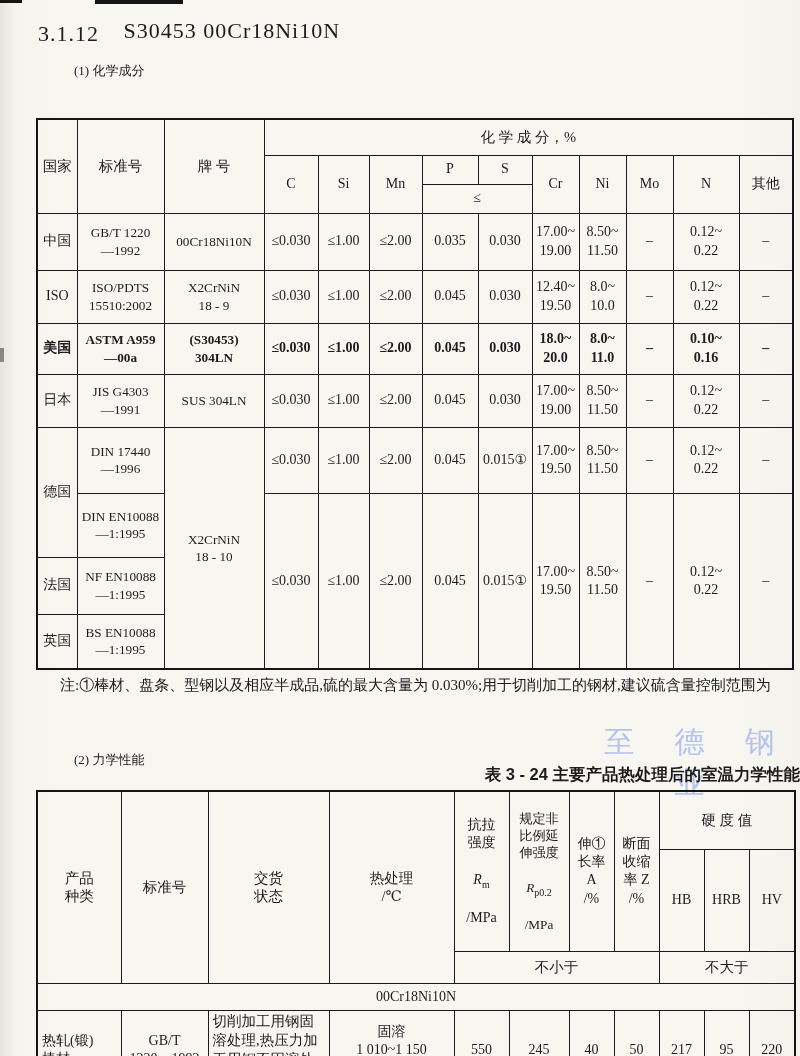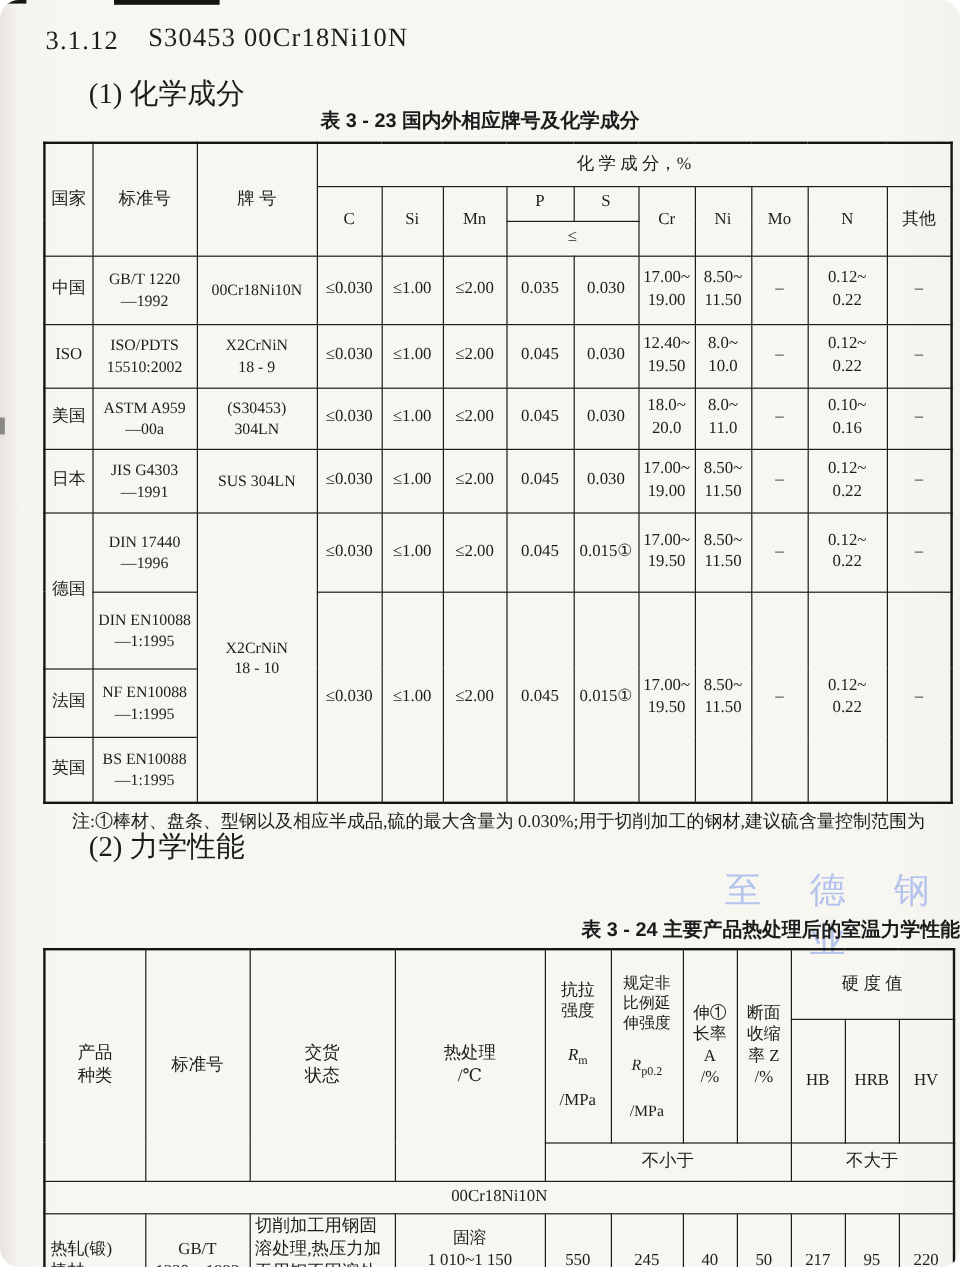--- a/index.html
+++ b/index.html
@@ -3,27 +3,26 @@
 <meta charset="utf-8">
 <style>
   html,body{margin:0;padding:0;}
   .page{
     position:relative;
     width:800px;height:1056px;
     background:linear-gradient(90deg,#e7e4de 0px,#f6f4ef 16px,#f8f6f1 60px,#f8f6f1 740px,#f4f2ec 800px);
     font-family:"Liberation Serif","DejaVu Serif",serif;
     color:#1c1c1c;
     overflow:hidden;
-    border-radius:16px;
   }
   .artifact{position:absolute;background:#141414;}
   .abs{position:absolute;}
   .title{font-size:22px;letter-spacing:1px;}
   .title .numpart{display:inline-block;transform:translateY(3px);}
-  .subhead{font-size:24px;}
+  .subhead{font-size:13px;}
   .caption{font-size:16.5px;font-weight:bold;text-align:center;width:100%;font-family:"Liberation Sans","DejaVu Sans",sans-serif;}
   table{border-collapse:collapse;table-layout:fixed;background:transparent;}
   .dtable{border:2.4px solid #151515;}
   .dtable td{
     border:1.4px solid #1b1b1b;
     text-align:center;vertical-align:middle;
     white-space:pre-line;
     font-size:14px;line-height:1.3;
     padding:1px 1px;
     overflow:hidden;
@@ -53,21 +52,20 @@
   <div class="artifact" style="left:95px;top:0;width:88px;height:4px;"></div>
   <div class="artifact" style="left:0;top:348px;width:4px;height:14px;opacity:.45;"></div>
 
   <div class="abs title" style="left:38px;top:18px;">
     <span class="numpart">3.1.12</span>
     <span style="margin-left:18px;">S30453   00Cr18Ni10N</span>
   </div>
 
   <div class="abs subhead" style="left:74px;top:62px;">(1) 化学成分</div>
 
-  <div class="abs caption" style="left:0;top:90px;">表 3 - 23   国内外相应牌号及化学成分</div>
 
   <table class="dtable abs" style="left:36px;top:118px;width:756px;">
     <colgroup>
       <col style="width:40px">
         <col style="width:87px">
         <col style="width:100px">
       <col style="width:54px">
         <col style="width:51px">
         <col style="width:53px">
       <col style="width:56px">
@@ -135,21 +133,21 @@
       <td>12.40~
 19.50</td>
       <td>8.0~
 10.0</td>
       <td>–</td>
       <td>0.12~
 0.22</td>
       <td>–</td>
     </tr>
 
-    <tr style="height:51px;">
+    <tr style="height:51px;font-weight:bold;">
       <td>美国</td>
       <td class="sm">ASTM A959
 —00a</td>
       <td class="sm">(S30453)
 304LN</td>
       <td>≤0.030</td>
       <td>≤1.00</td>
       <td>≤2.00</td>
       <td>0.045</td>
       <td>0.030</td>
@@ -237,21 +235,21 @@
     </table>
 
   <div class="abs note" style="left:38px;top:672px;">
     <div><span class="ind"></span><span>注:①棒材、盘条、型钢以及相应半成品,硫的最大含量为 0.030%;用于切削加工的钢材,建议硫含量控制范围为</span></div>
   </div>
 
   <div class="watermark" style="left:600px;top:722px;width:195px;">
     <div class="wm1" style="color:#b5c4ec;">至 德 钢 业</div>
   </div>
 
-  <div class="abs subhead" style="left:74px;top:689px;">(2) 力学性能</div>
+  <div class="abs subhead" style="left:74px;top:751px;">(2) 力学性能</div>
 
   <div class="abs caption" style="left:0;top:764px;text-align:right;">表 3 - 24   主要产品热处理后的室温力学性能</div>
 
   <table class="dtable abs" style="left:36px;top:790px;width:758px;">
     <colgroup>
       <col style="width:84px">
         <col style="width:87px">
         <col style="width:121px">
         <col style="width:125px">
       <col style="width:55px">

